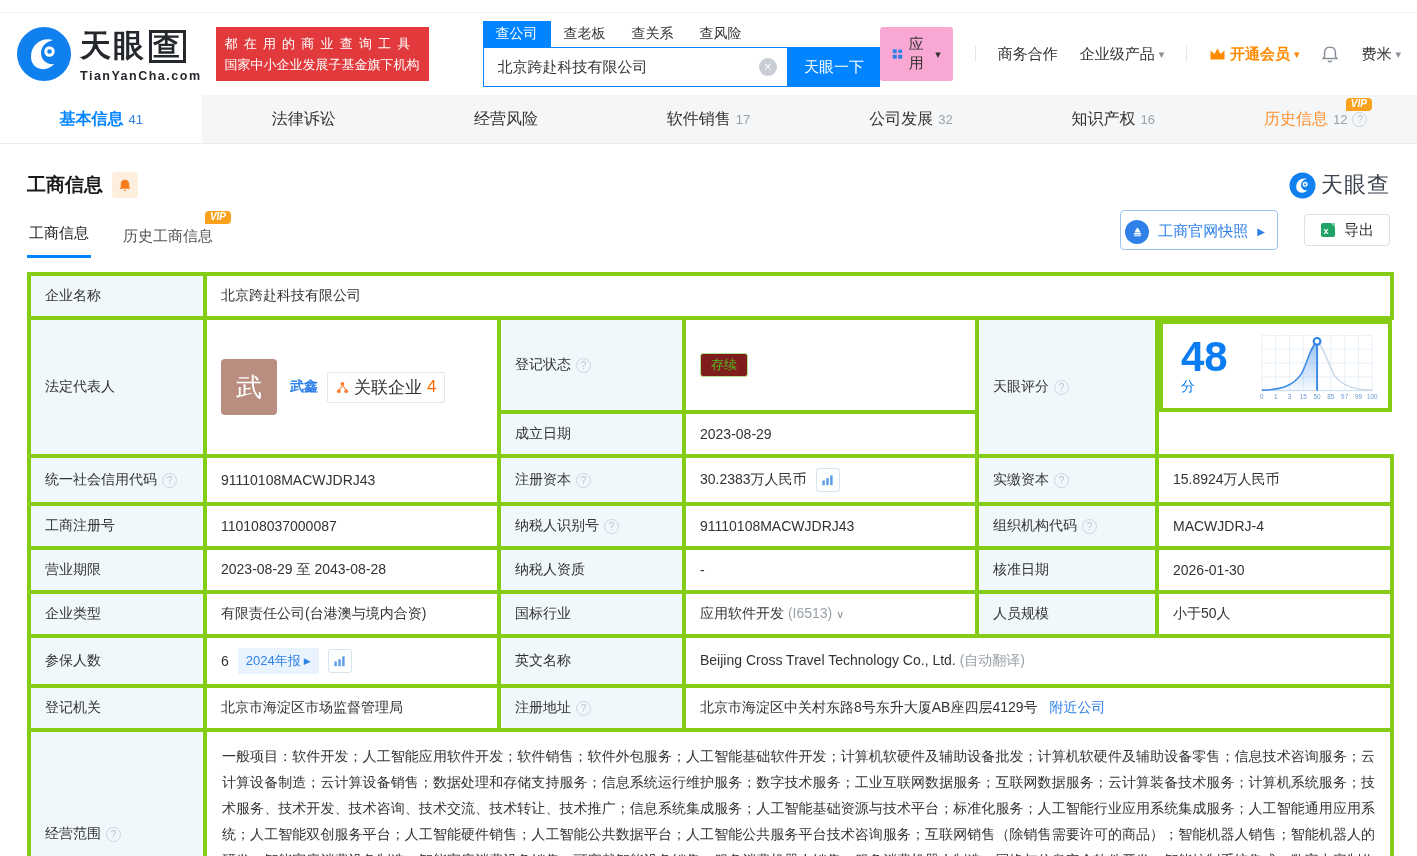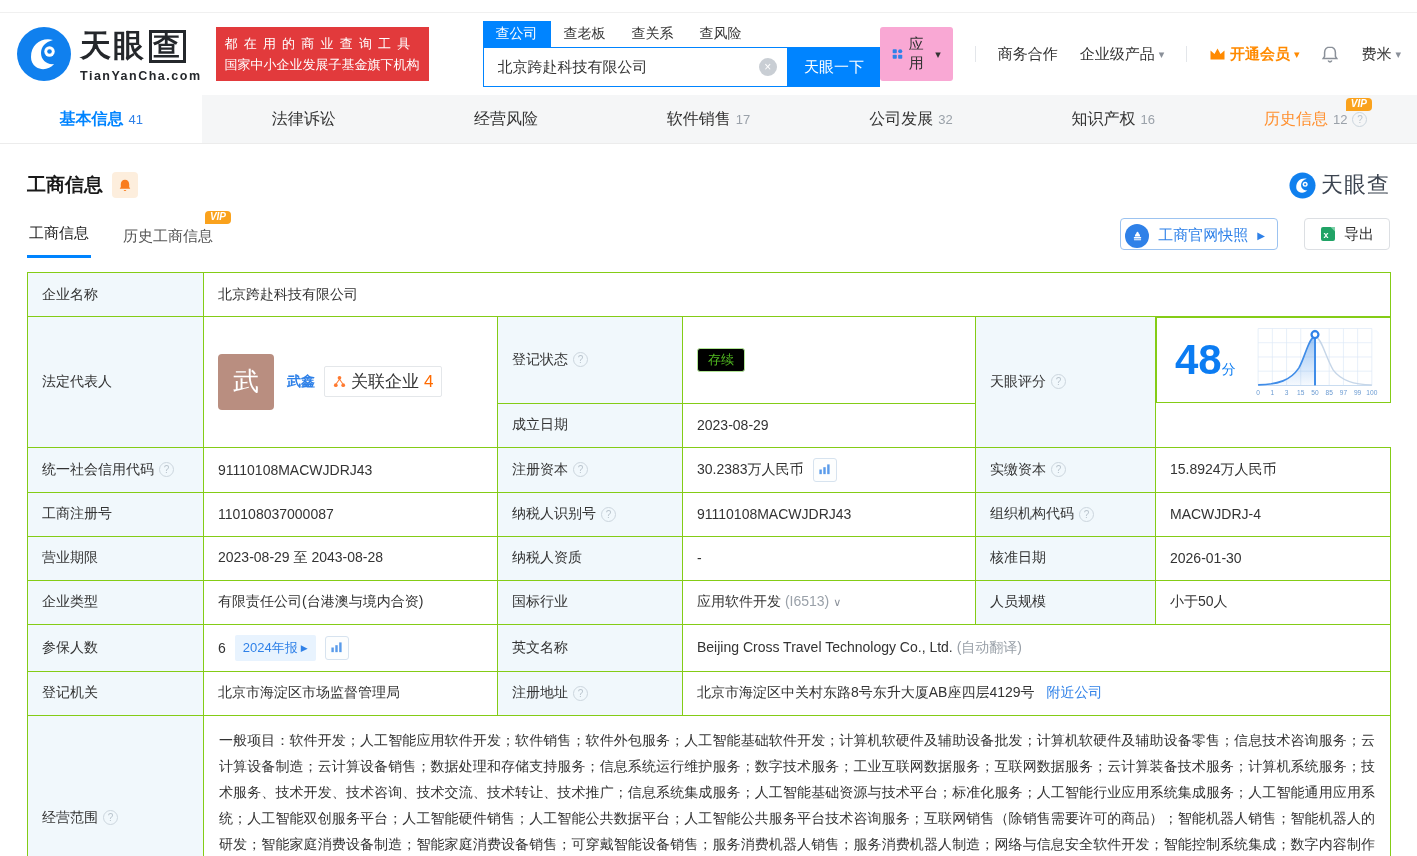--- a/index.html
+++ b/index.html
@@ -52,33 +52,33 @@
   .section-title { font-size: 19px; font-weight: bold; color: #1a1a1a; }
   .bell-box { width: 26px; height: 26px; background: #fdeedd; border-radius: 4px; margin-left: 9px; display: flex; align-items: center; justify-content: center; cursor: pointer; }
   .watermark { margin-left: auto; display: flex; align-items: center; gap: 5px; }
   .watermark .wm-text { font-size: 22px; font-weight: normal; color: #3c4450; letter-spacing: 1px; }
 
   .subtab-row { display: flex; align-items: flex-end; padding: 10px 27px 0; }
   .subtab { margin-right: 30px; font-size: 15px; color: #555; padding: 14px 2px 12px; cursor: pointer; position: relative; }
   .subtab.active { color: #222; border-bottom: 3px solid #0084ff; }
   .subtab .vip-badge { top: -2px; left: auto; right: -16px; }
   .head-btns { margin-left: auto; display: flex; align-items: center; gap: 26px; padding-bottom: 8px; }
-  .snap-btn { display: flex; align-items: center; gap: 9px; height: 32px; border: 1px solid #9cc3f0; border-radius: 4px; background: #fff; color: #2f81e8; font-size: 15px; padding: 3px 12px 0 4px; cursor: pointer; font-family: inherit; }
+  .snap-btn { display: flex; align-items: center; gap: 9px; height: 40px; border: 1px solid #9cc3f0; border-radius: 4px; background: #fff; color: #2f81e8; font-size: 15px; padding: 3px 12px 0 4px; cursor: pointer; font-family: inherit; }
   .stamp-circ { width: 24px; height: 24px; border-radius: 50%; background: #2f81e8; display: flex; align-items: center; justify-content: center; }
   .snap-arrow { font-size: 10px; }
   .export-btn { display: flex; align-items: center; gap: 8px; height: 32px; border: 1px solid #dcdfe3; border-radius: 4px; background: #fff; color: #333; font-size: 15px; padding: 0 15px; cursor: pointer; font-family: inherit; }
 
   
   table.info { width: 1363px; margin: 14px 27px 0; border-collapse: collapse; table-layout: fixed; }
-  table.info td { border: 1px solid #84cc16; padding: 10px 14px; font-size: 14px; color: #333; vertical-align: middle; }
+  table.info td { border: 4px solid #84cc16; padding: 10px 14px; font-size: 14px; color: #333; vertical-align: middle; }
   td.lbl { background: #f1f8fc; color: #404a52; }
   td.h44 { height: 44px; padding-top: 0; padding-bottom: 0; }
   .lbl-in { display: flex; align-items: center; gap: 5px; }
   a.lnk { color: #2f81e8; text-decoration: none; cursor: pointer; }
-  .status-badge { display: inline-block; background: #000000; border: 1px solid #b0e494; color: #50b820; font-size: 13px; padding: 3px 10px; border-radius: 3px; line-height: 1.2; }
+  .status-badge { display: inline-block; background: #7f1d1d; border: 1px solid #b0e494; color: #50b820; font-size: 13px; padding: 3px 10px; border-radius: 3px; line-height: 1.2; }
   .rep-cell { display: flex; align-items: center; }
   .avatar { width: 56px; height: 56px; border-radius: 4px; background: #b98e80; color: #fff; font-size: 26px; display: flex; align-items: center; justify-content: center; flex: none; }
   .rep-name { margin-left: 13px; font-weight: bold; }
   .related-badge { display: inline-flex; align-items: center; gap: 5px; border: 1px solid #e4e7ea; border-radius: 2px; padding: 3px 8px; margin-left: 9px; font-size: 17px; cursor: pointer; background: #fff; }
   .related-badge .cnt { color: #ff6a00; }
   .cap-wrap { display: flex; align-items: center; gap: 9px; }
   .trend-box { display: inline-flex; width: 24px; height: 24px; border: 1px solid #d7e3ef; border-radius: 3px; align-items: center; justify-content: center; cursor: pointer; background: #fdfefe; }
   .report-badge { display: inline-flex; align-items: center; gap: 3px; background: #e8f3fe; color: #2f81e8; font-size: 13px; padding: 4px 8px; border-radius: 2px; cursor: pointer; }
   .report-badge .ra { font-size: 9px; }
   .score-cell { display: flex; align-items: center; gap: 14px; padding: 4px 6px 4px 18px !important; }

